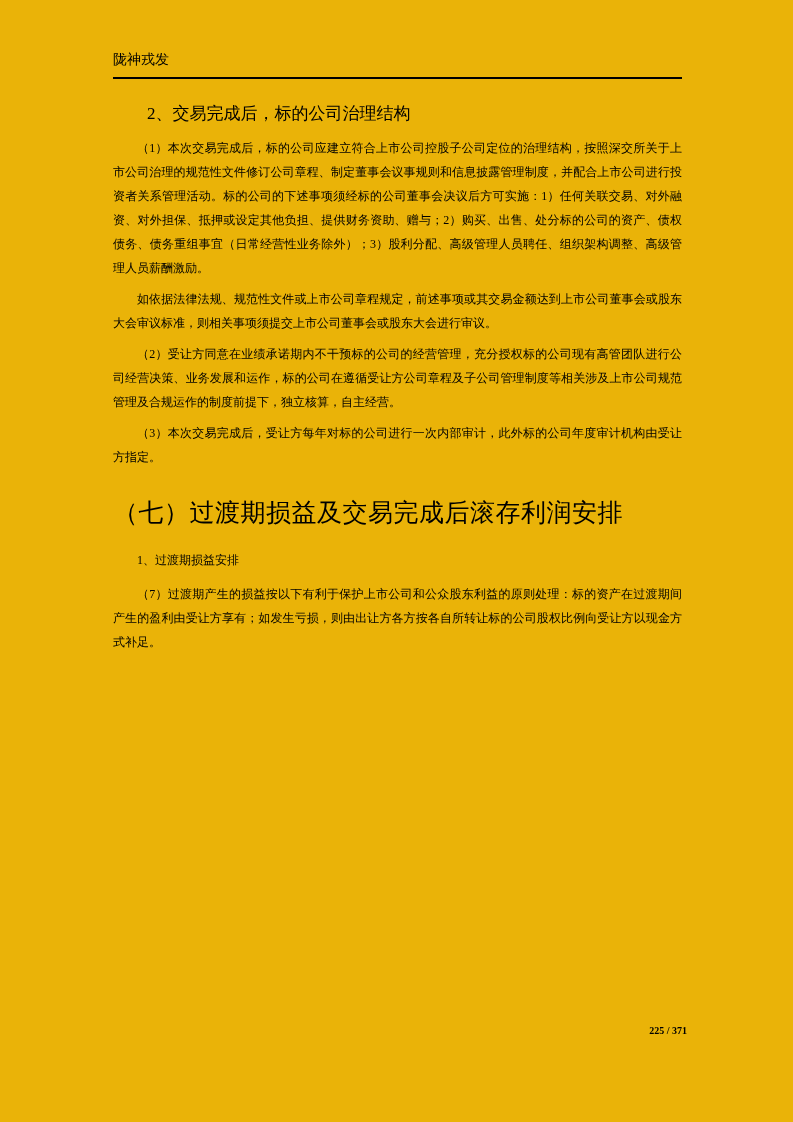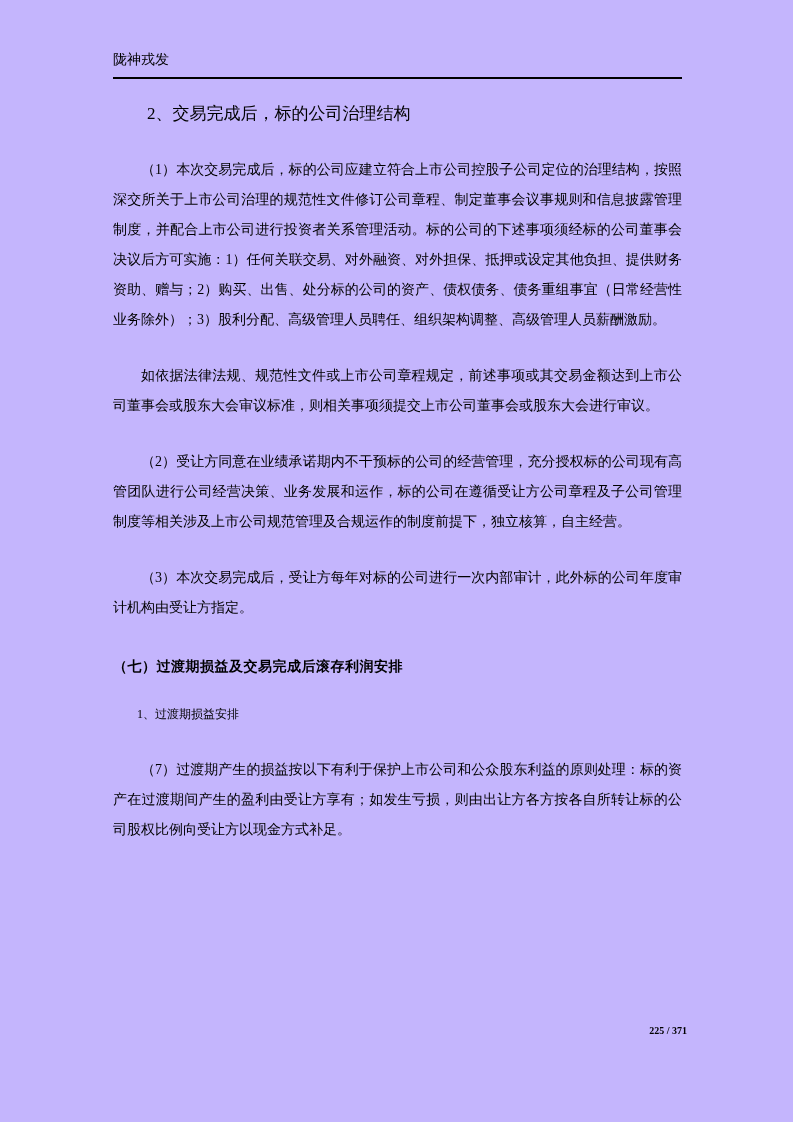--- a/index.html
+++ b/index.html
@@ -5,64 +5,64 @@
   * { margin: 0; padding: 0; box-sizing: border-box; }
   html, body {
     width: 793px;
     background: #888;
     font-family: "Liberation Serif", "DejaVu Serif", serif;
   }
   .page {
     position: relative;
     width: 793px;
     height: 1122px;
-    background: #c4b5fd;
+    background: #eab308;
     color: #000000;
     padding: 50px 111px 0 113px;
     overflow: hidden;
   }
   .doc-header {
     display: flex;
     justify-content: space-between;
     align-items: flex-end;
     font-size: 14px;
     line-height: 20px;
     padding-bottom: 7px;
   }
   .header-rule {
     height: 0;
     border-bottom: 2px solid #000000;
   }
   .doc-content {
     margin-top: 20px;
   }
   .body-text {
-    font-size: 14px;
-    line-height: 30px;
+    font-size: 12px;
+    line-height: 24px;
     text-align: justify;
     text-indent: 2em;
-    margin-top: 26px;
+    margin-top: 7px;
     word-break: break-all;
   }
   .item-heading {
     font-size: 17px;
     line-height: 30px;
     text-indent: 2em;
     margin-top: 0;
   }
   .item-heading-2 {
     font-size: 12px;
     line-height: 30px;
     text-indent: 2em;
     margin-top: 18px;
   }
   .section-heading {
     font-family: "Liberation Sans", "DejaVu Sans", sans-serif;
-    font-weight: bold;
-    font-size: 14px;
+    font-weight: normal;
+    font-size: 25px;
     line-height: 30px;
     text-indent: 0;
     margin-top: 28px;
     letter-spacing: 0.5px;
   }
   .doc-footer {
     position: absolute;
     right: 106px;
     bottom: 86px;
     font-size: 10px;

